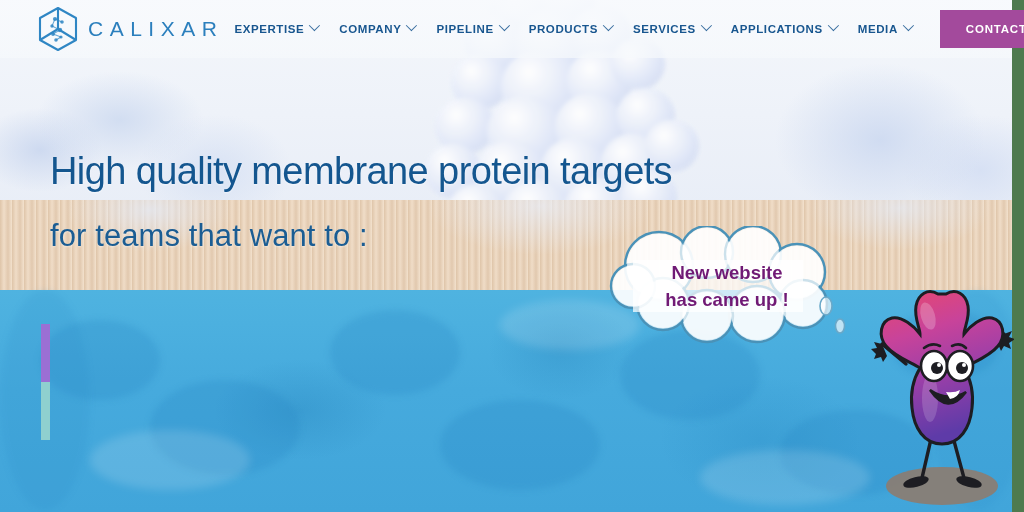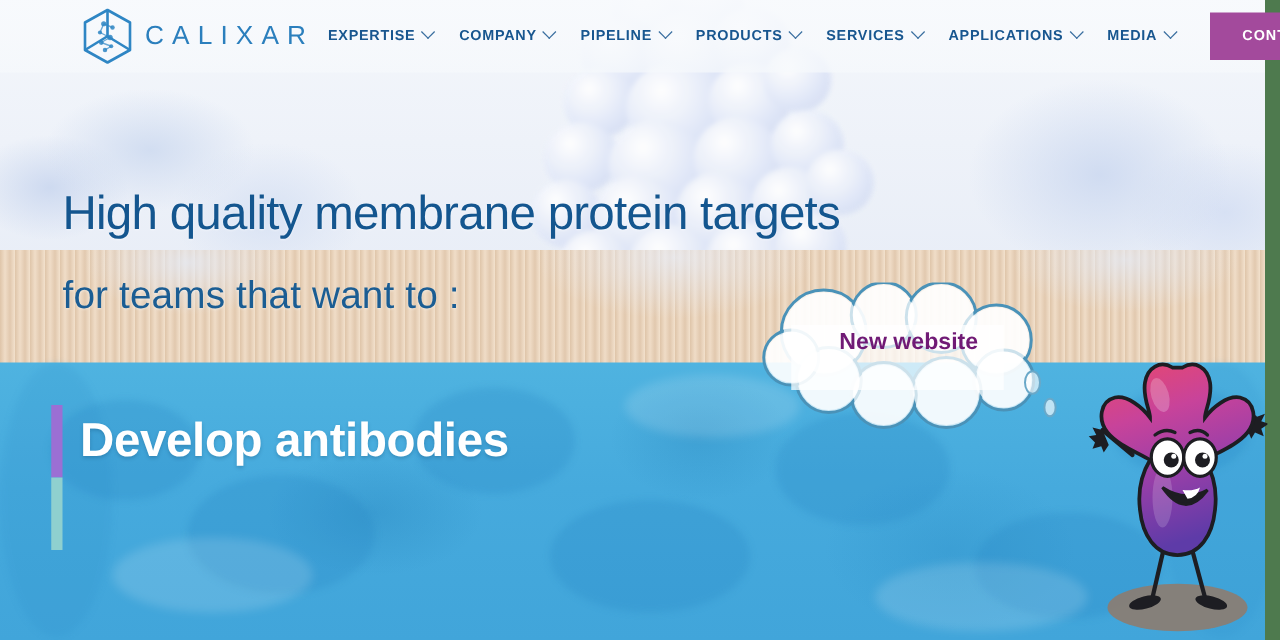--- a/index.html
+++ b/index.html
@@ -68,21 +68,20 @@
   .edge-strip {
     position:absolute; right:0; top:0; width:12px; height:512px;
     background:#4e7a4e;
   }
 
   
   .header {
     position:absolute; left:0; top:0; width:1012px; height:58px;
     display:flex; align-items:center;
     z-index:20;
-    padding-left:28px;
   }
   .header-veil {
     position:absolute; left:0; top:0; width:1012px; height:58px;
     background:linear-gradient(180deg, rgba(248,250,253,.93), rgba(246,249,252,.72));
     z-index:-1;
   }
   .logo-wrap { display:flex; align-items:center; margin-left:34px; gap:6px; }
   .logo-mark { width:48px; height:48px; display:block; }
   .logo-text {
     color:#2b7fbd; font-size:21px; letter-spacing:6.5px;
@@ -264,21 +263,20 @@
     </nav>
   </div>
 
   <div class="hero">
     <div class="headline">High quality membrane protein targets</div>
     <div class="subline">for teams that want to :</div>
 
     <div class="bullets">
       <div class="bullet-row">
         <div class="bar" style="background:#9b6fd4;"></div>
-        <div class="bullet-text">Develop antibodies</div>
       </div>
       <div class="bullet-row">
         <div class="bar" style="background:#8fd0cf;"></div>
       </div>
     </div>
   </div>
 
   <div class="bubble">
     <span>
       <svg width="240" height="118" viewBox="0 0 240 118">
@@ -306,20 +304,21 @@
           <rect x="26" y="34" width="170" height="52"></rect>
         </g>
         <g fill="rgba(255,255,255,.65)" stroke="#6aa8c8" stroke-width="1.6">
           <ellipse cx="219" cy="80" rx="6" ry="9"></ellipse>
           <ellipse cx="233" cy="100" rx="4.5" ry="7"></ellipse>
         </g>
       </svg>
     </span>
     <div class="bubble-text">
       <div>New website</div>
+      <div>has came up !</div>
     </div>
   </div>
 
   <div class="mascot">
     <svg width="146" height="226" viewBox="0 0 146 226">
       <defs>
         <linearGradient id="bodyGrad" x1="0" y1="0" x2="0.25" y2="1">
           <stop offset="0%" stop-color="#e8486e"></stop>
           <stop offset="32%" stop-color="#c8439a"></stop>
           <stop offset="62%" stop-color="#9c3fa8"></stop>

